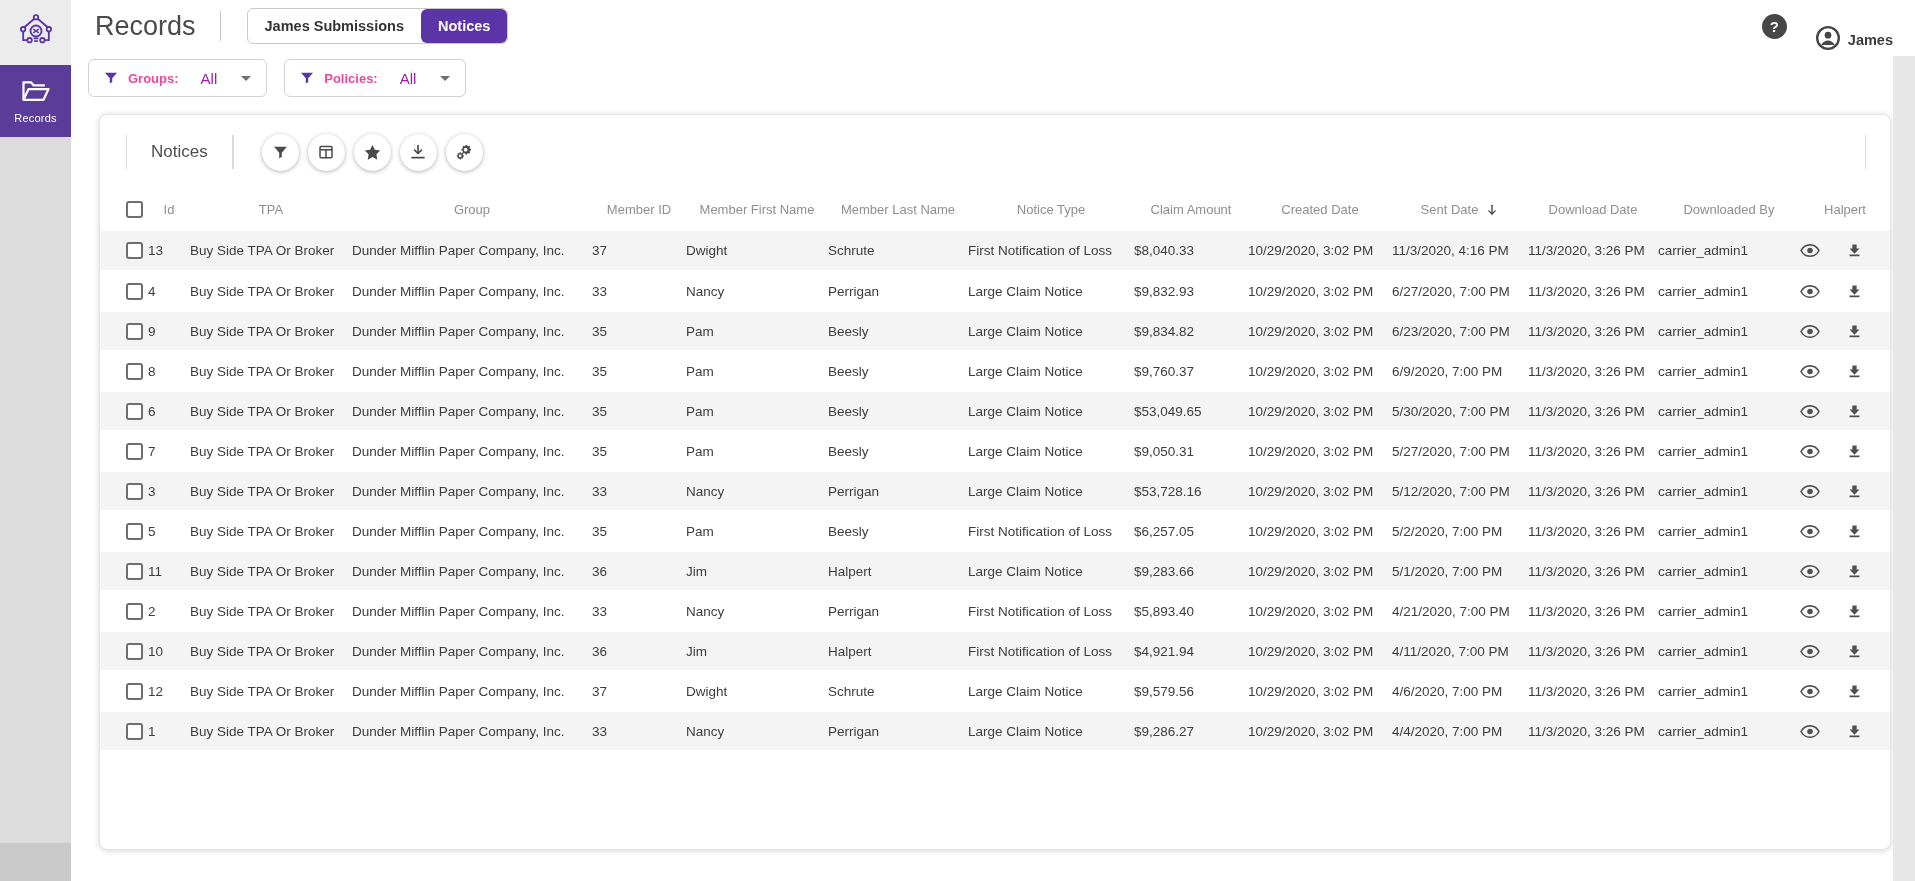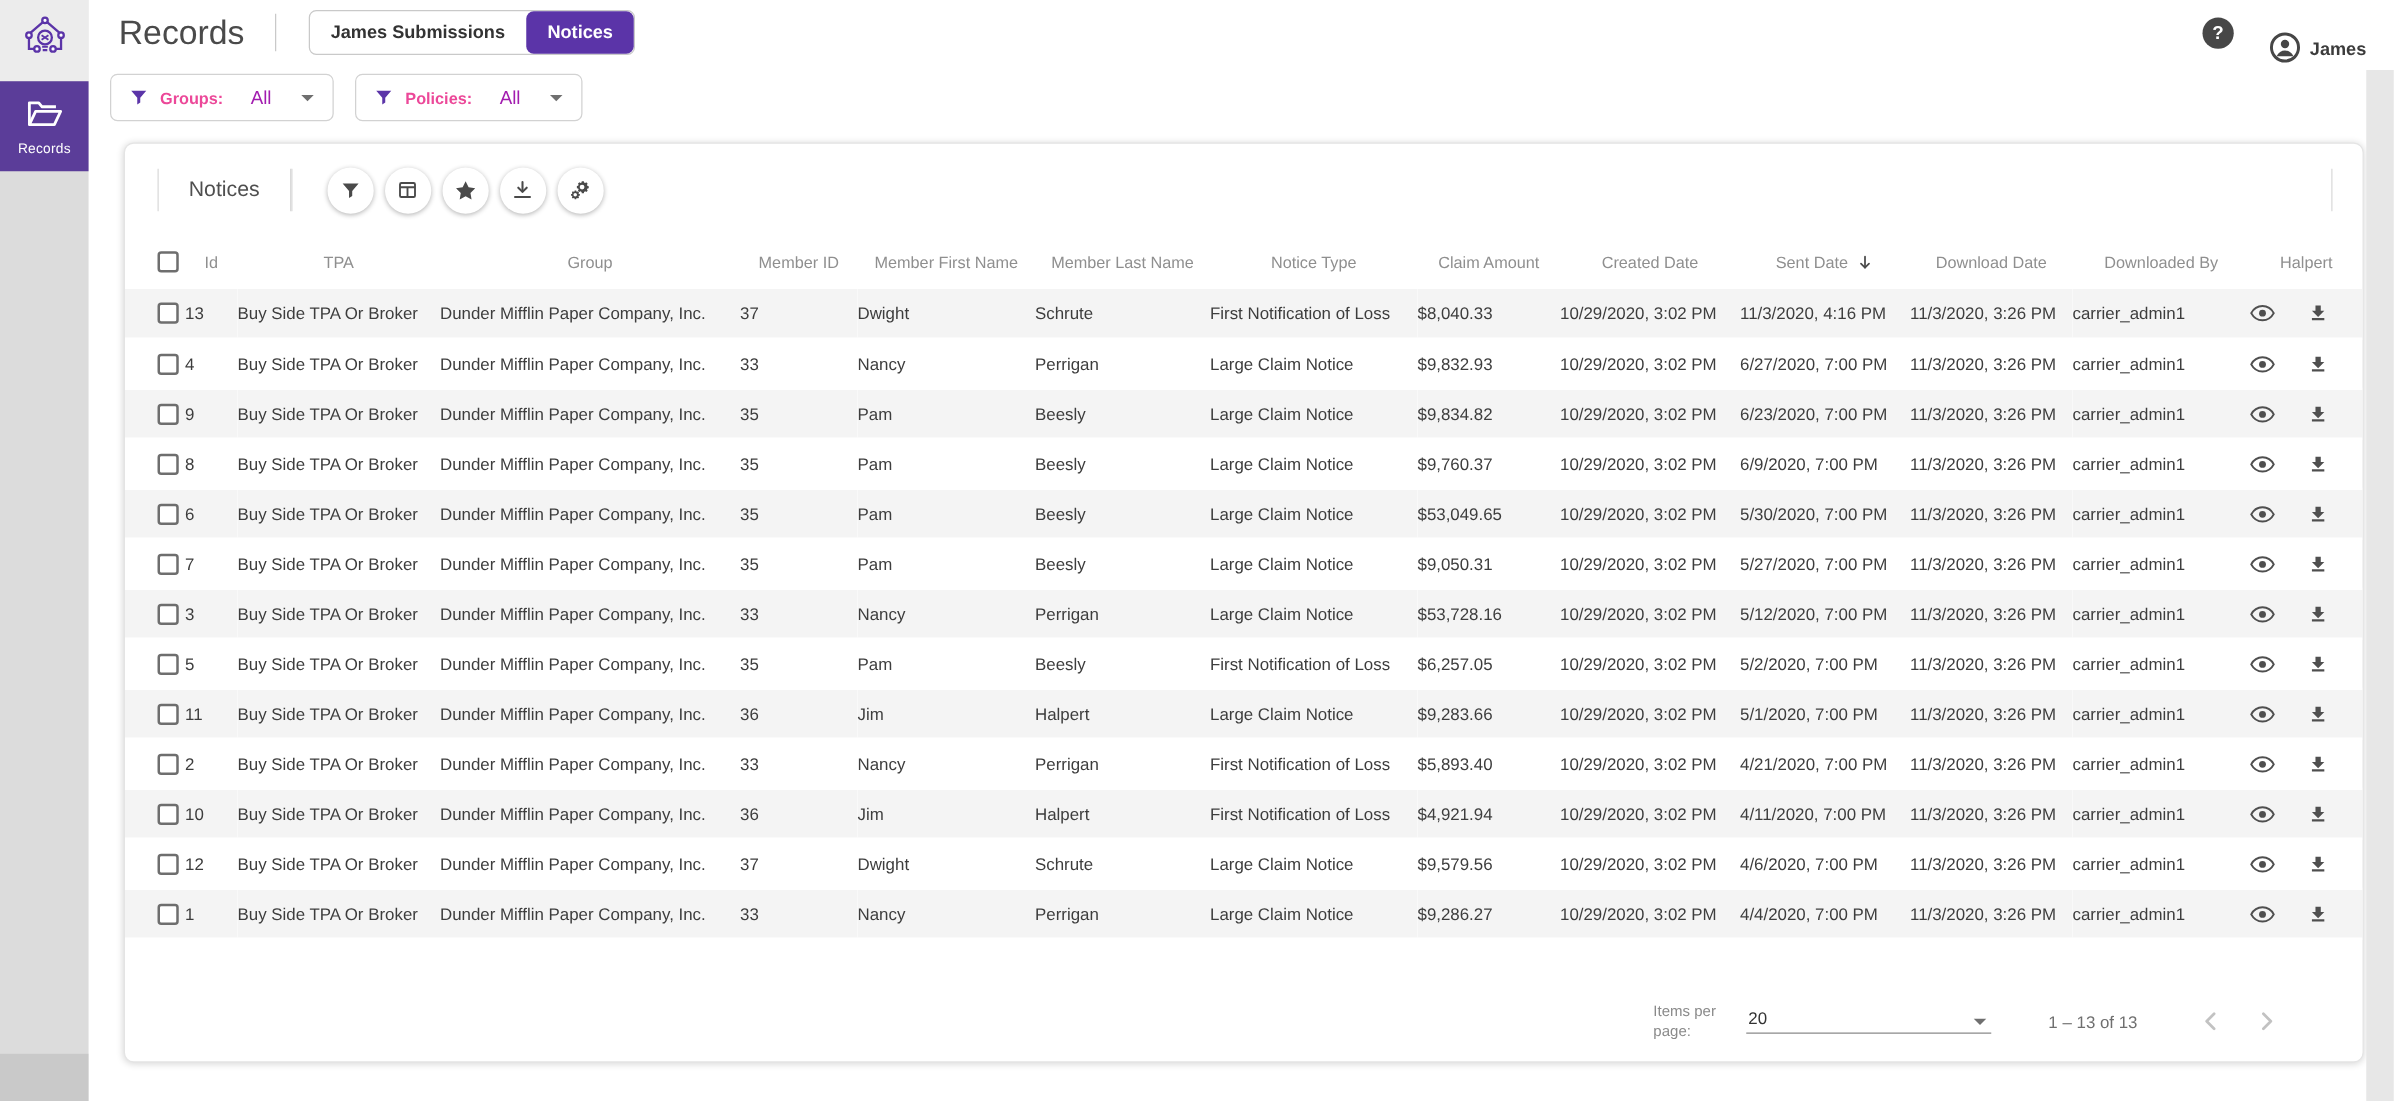--- a/index.html
+++ b/index.html
@@ -597,36 +597,16 @@
                 </svg>
               </span><span class="action-icon">
                 <svg width="17" height="17" viewBox="0 0 24 24" fill="#4f4f4f">
                   <path d="M5 20h14v-2.4H5V20zM19 9.3h-4V3.5H9v5.8H5l7 7.2 7-7.2z"></path>
                 </svg>
               </span></td>
           </tr>
         </tbody>
     </table>
 
-    <div class="pagination">
-      <div class="ipp-label">Items per page:</div>
-      <div class="ipp-select">
-        <span>20</span>
-        <span class="caret"></span>
-      </div>
-      <div class="range">1 – 13 of 13</div>
-      <div class="pag-btns">
-        <button class="pag-btn">
-          <svg width="22" height="22" viewBox="0 0 24 24" fill="none" stroke="#c2c2c2" stroke-width="2.4" stroke-linecap="round" stroke-linejoin="round">
-              <path d="M14.5 5.5 8 12l6.5 6.5"></path>
-            </svg>
-        </button>
-        <button class="pag-btn">
-          <svg width="22" height="22" viewBox="0 0 24 24" fill="none" stroke="#c2c2c2" stroke-width="2.4" stroke-linecap="round" stroke-linejoin="round">
-              <path d="M9.5 5.5 16 12l-6.5 6.5"></path>
-            </svg>
-        </button>
-      </div>
-    </div>
   </section>
 
   <div class="page-scrollbar"></div>
 </div>
 
 </body></html>

